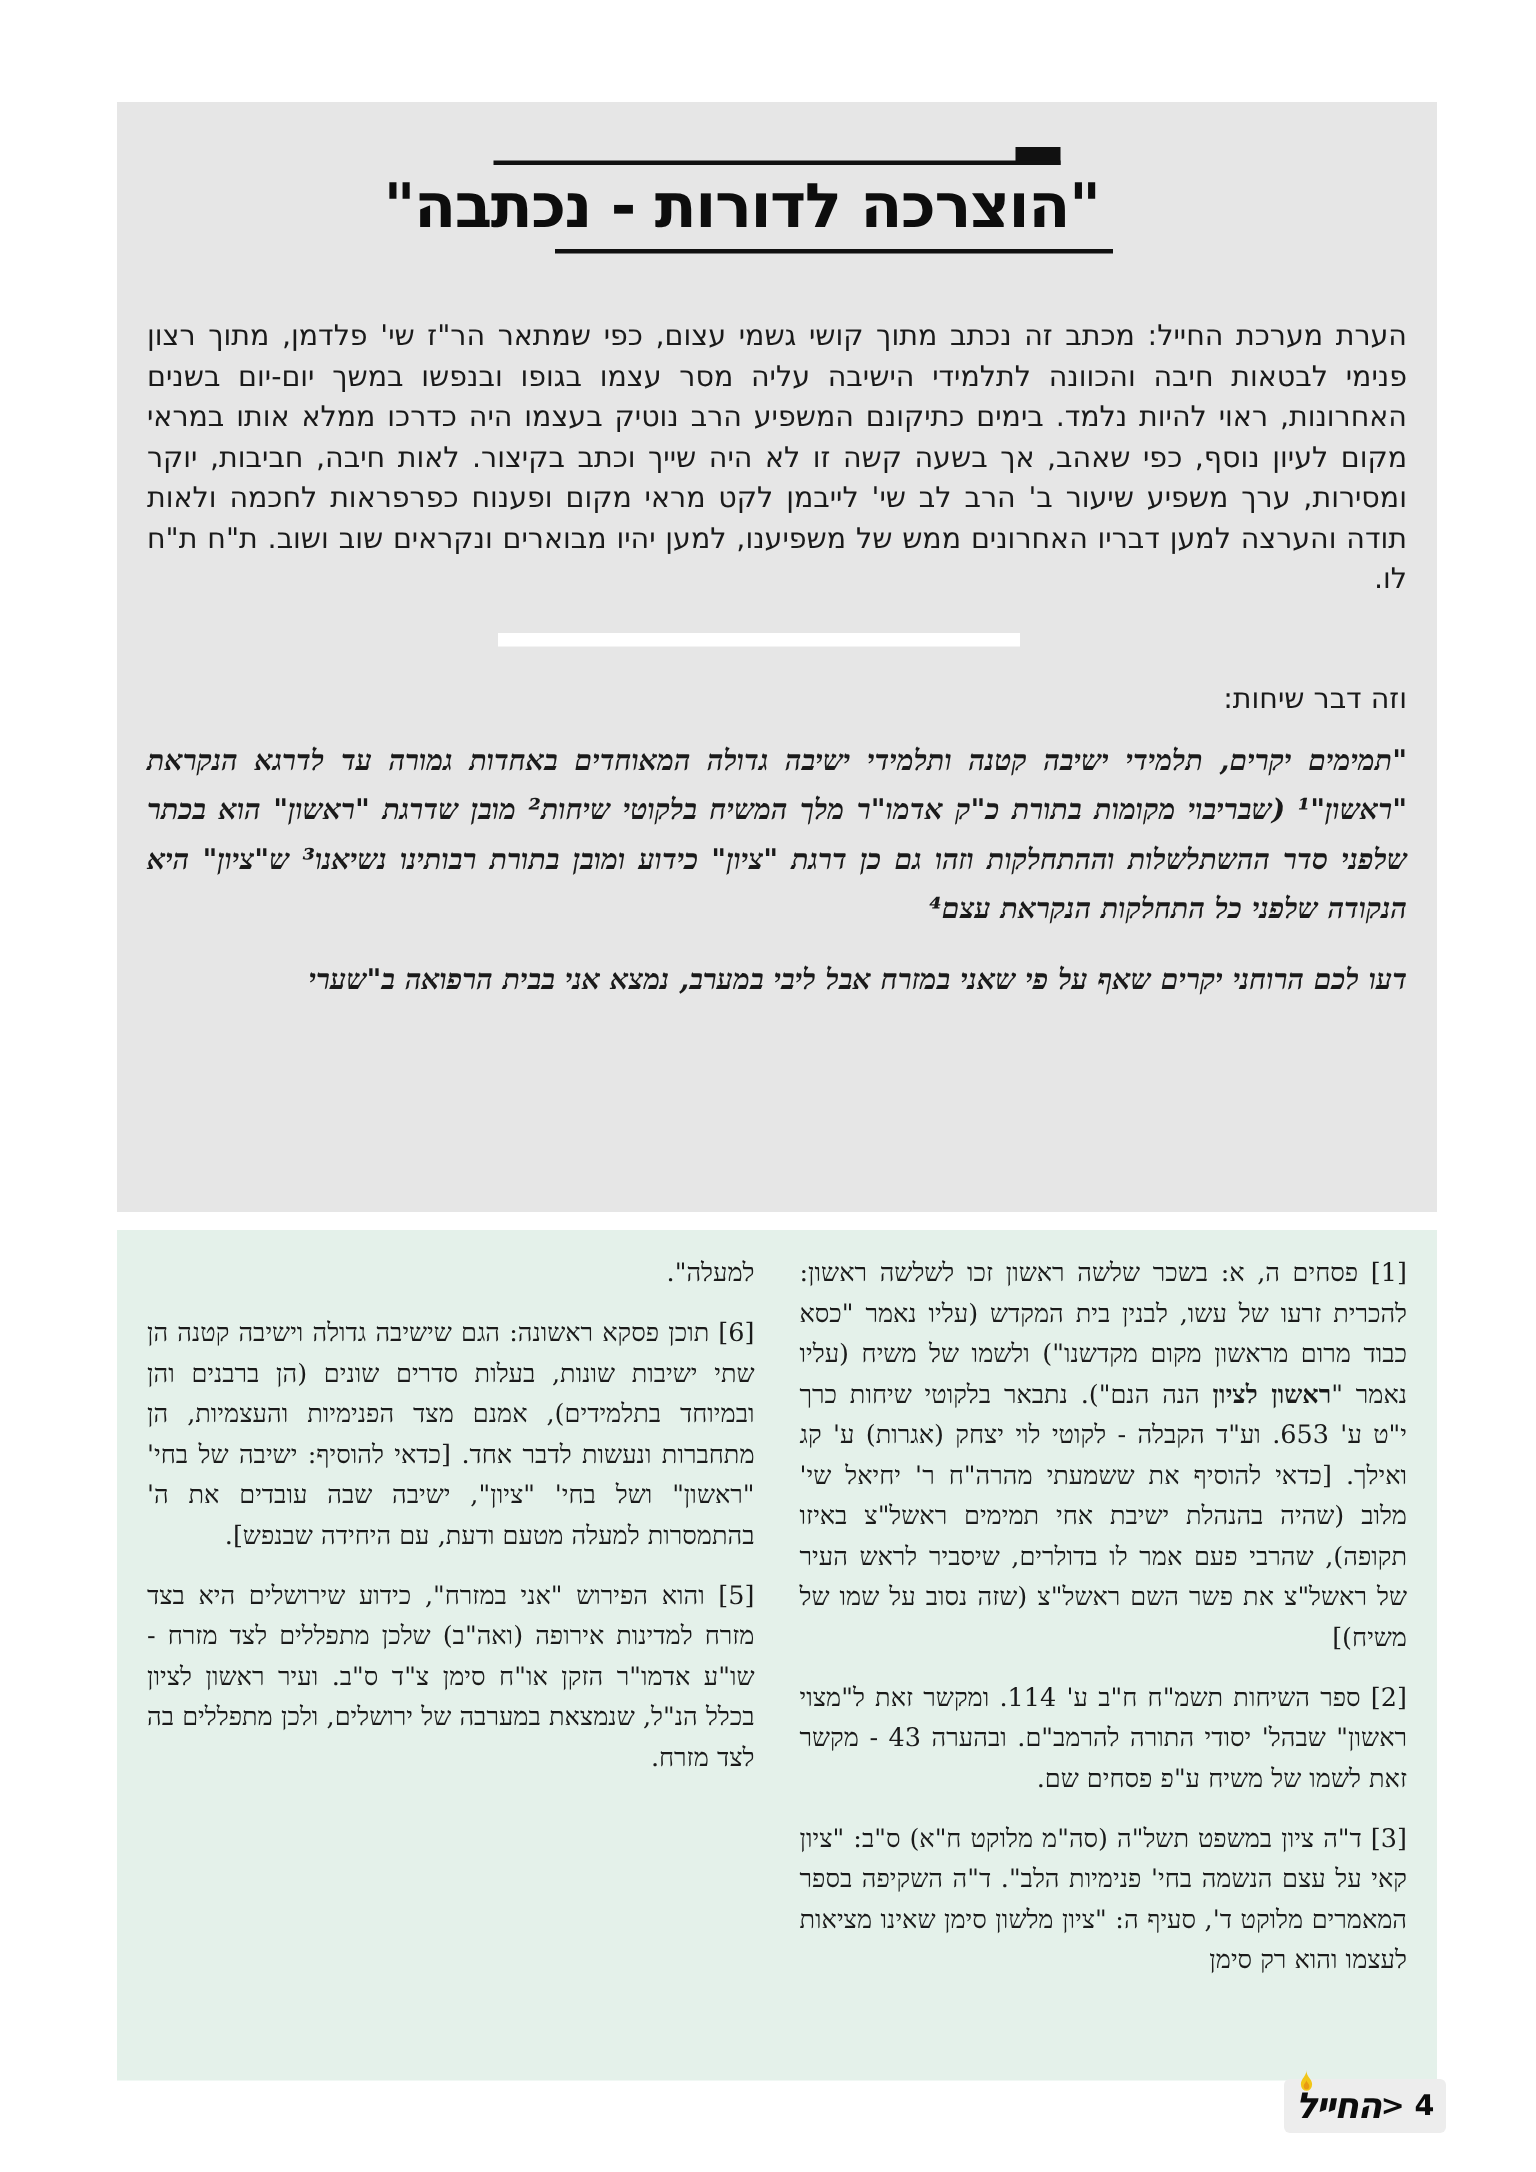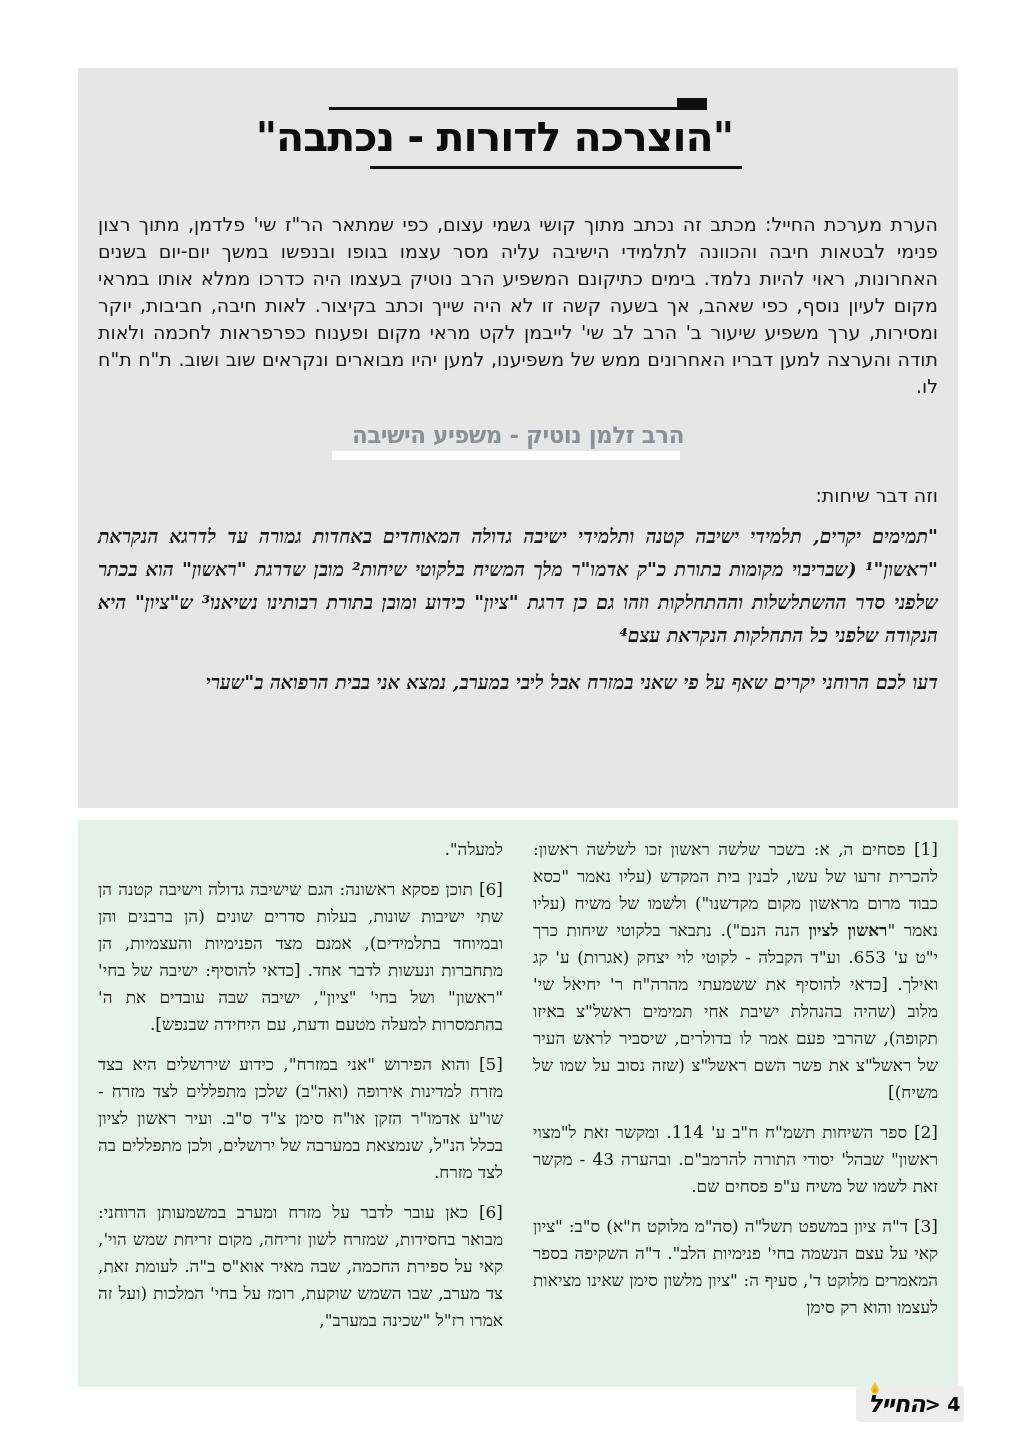--- a/index.html
+++ b/index.html
@@ -44,21 +44,21 @@
   .fn-col{flex:1;min-width:0;}
   .fn{
     font-family:"DejaVu Serif",serif;font-size:17px;line-height:27px;
     text-align:justify;margin:0 0 13px;
   }
   .fn b{font-weight:bold;}
   
   .footer-badge{
     position:absolute;left:856px;top:1386px;width:108px;height:36px;
     background:#ededed;border-radius:4px;direction:ltr;
-    display:flex;align-items:center;justify-content:flex-start;padding:0 12px;
+    display:flex;align-items:center;justify-content:center;padding:0 22px;
     box-sizing:border-box;
   }
   .logo-text{
     font-weight:800;font-style:italic;font-size:24px;letter-spacing:-1px;color:#0c0c0c;
     position:relative;line-height:1;
   }
   .flame-icon{position:absolute;left:2px;top:-12px;width:10px;height:15px;}
   .page-indicator{font-weight:800;font-size:19px;color:#0c0c0c;white-space:nowrap;}
 </style>
 </head>
@@ -70,21 +70,20 @@
       <div class="tab"></div>
       <div class="line"></div>
     </div>
     <h1 class="article-title">"הוצרכה לדורות - נכתבה"</h1>
     <div class="rule-bottom"></div>
   </div>
 
   <p class="intro">הערת מערכת החייל: מכתב זה נכתב מתוך קושי גשמי עצום, כפי שמתאר הר"ז שי' פלדמן, מתוך רצון פנימי לבטאות חיבה והכוונה לתלמידי הישיבה עליה מסר עצמו בגופו ובנפשו במשך יום-יום בשנים האחרונות, ראוי להיות נלמד. בימים כתיקונם המשפיע הרב נוטיק בעצמו היה כדרכו ממלא אותו במראי מקום לעיון נוסף, כפי שאהב, אך בשעה קשה זו לא היה שייך וכתב בקיצור. לאות חיבה, חביבות, יוקר ומסירות, ערך משפיע שיעור ב' הרב לב שי' לייבמן לקט מראי מקום ופענוח כפרפראות לחכמה ולאות תודה והערצה למען דבריו האחרונים ממש של משפיענו, למען יהיו מבוארים ונקראים שוב ושוב. ת"ח ת"ח לו.</p>
 
   <div class="subtitle-wrap">
-    <span class="author-subtitle">הרב זלמן נוטיק - משפיע הישיבה</span>
     <div class="subtitle-underline"></div>
   </div>
 
   <p class="letter-lead">וזה דבר שיחות:</p>
 
   <div class="letter" id="letter-paragraphs">
       <p class="letter-p">"תמימים יקרים, תלמידי ישיבה קטנה ותלמידי ישיבה גדולה המאוחדים באחדות גמורה עד לדרגא הנקראת "ראשון"¹ (שבריבוי מקומות בתורת כ"ק אדמו"ר מלך המשיח בלקוטי שיחות² מובן שדרגת "ראשון" הוא בכתר שלפני סדר ההשתלשלות וההתחלקות וזהו גם כן דרגת "ציון" כידוע ומובן בתורת רבותינו נשיאנו³ ש"ציון" היא הנקודה שלפני כל התחלקות הנקראת עצם⁴</p>
       <p class="letter-p">דעו לכם הרוחני יקרים שאף על פי שאני במזרח אבל ליבי במערב, נמצא אני בבית הרפואה ב"שערי</p>
     </div>
 </div>
@@ -93,21 +92,20 @@
   <div class="fn-columns">
     <div class="fn-col" id="fn-right">
         <p class="fn">[1] פסחים ה, א: בשכר שלשה ראשון זכו לשלשה ראשון: להכרית זרעו של עשו, לבנין בית המקדש (עליו נאמר "כסא כבוד מרום מראשון מקום מקדשנו") ולשמו של משיח (עליו נאמר "<b>ראשון לציון</b> הנה הנם"). נתבאר בלקוטי שיחות כרך י"ט ע' 653. וע"ד הקבלה - לקוטי לוי יצחק (אגרות) ע' קג ואילך. [כדאי להוסיף את ששמעתי מהרה"ח ר' יחיאל שי' מלוב (שהיה בהנהלת ישיבת אחי תמימים ראשל"צ באיזו תקופה), שהרבי פעם אמר לו בדולרים, שיסביר לראש העיר של ראשל"צ את פשר השם ראשל"צ (שזה נסוב על שמו של משיח)]</p>
         <p class="fn">[2] ספר השיחות תשמ"ח ח"ב ע' 114. ומקשר זאת ל"מצוי ראשון" שבהל' יסודי התורה להרמב"ם. ובהערה 43 - מקשר זאת לשמו של משיח ע"פ פסחים שם.</p>
         <p class="fn">[3] ד"ה ציון במשפט תשל"ה (סה"מ מלוקט ח"א) ס"ב: "ציון קאי על עצם הנשמה בחי' פנימיות הלב". ד"ה השקיפה בספר המאמרים מלוקט ד', סעיף ה: "ציון מלשון סימן שאינו מציאות לעצמו והוא רק סימן</p>
       </div>
     <div class="fn-col" id="fn-left">
         <p class="fn">למעלה".</p>
         <p class="fn">[6] תוכן פסקא ראשונה: הגם שישיבה גדולה וישיבה קטנה הן שתי ישיבות שונות, בעלות סדרים שונים (הן ברבנים והן ובמיוחד בתלמידים), אמנם מצד הפנימיות והעצמיות, הן מתחברות ונעשות לדבר אחד. [כדאי להוסיף: ישיבה של בחי' "ראשון" ושל בחי' "ציון", ישיבה שבה עובדים את ה' בהתמסרות למעלה מטעם ודעת, עם היחידה שבנפש].</p>
         <p class="fn">[5] והוא הפירוש "אני במזרח", כידוע שירושלים היא בצד מזרח למדינות אירופה (ואה"ב) שלכן מתפללים לצד מזרח - שו"ע אדמו"ר הזקן או"ח סימן צ"ד ס"ב. ועיר ראשון לציון בכלל הנ"ל, שנמצאת במערבה של ירושלים, ולכן מתפללים בה לצד מזרח.</p>
-        <p class="fn">[6] כאן עובר לדבר על מזרח ומערב במשמעותן הרוחני: מבואר בחסידות, שמזרח לשון זריחה, מקום זריחת שמש הוי', קאי על ספירת החכמה, שבה מאיר אוא"ס ב"ה. לעומת זאת, צד מערב, שבו השמש שוקעת, רומז על בחי' המלכות (ועל זה אמרו רז"ל "שכינה במערב",</p>
       </div>
   </div>
 </div>
 
 <div class="footer-badge">
   <span class="logo-text">
     <svg class="flame-icon" viewBox="0 0 10 16" xmlns="http://www.w3.org/2000/svg">
       <path d="M5 0 C5.2 4 1 6.2 1 10.2 a4 4.6 0 0 0 8 0 C9 6.4 4.8 5 5 0 Z" fill="#f2c618"></path>
       <path d="M5 7 C5 9 3 9.8 3 11.5 a2 2.2 0 0 0 4 0 C7 9.8 5 9 5 7 Z" fill="#e89a12"></path>
     </svg>

